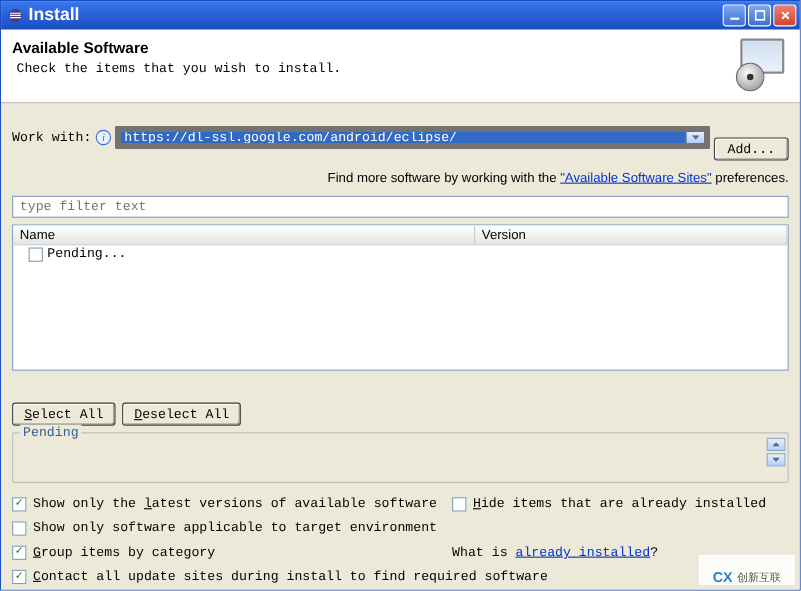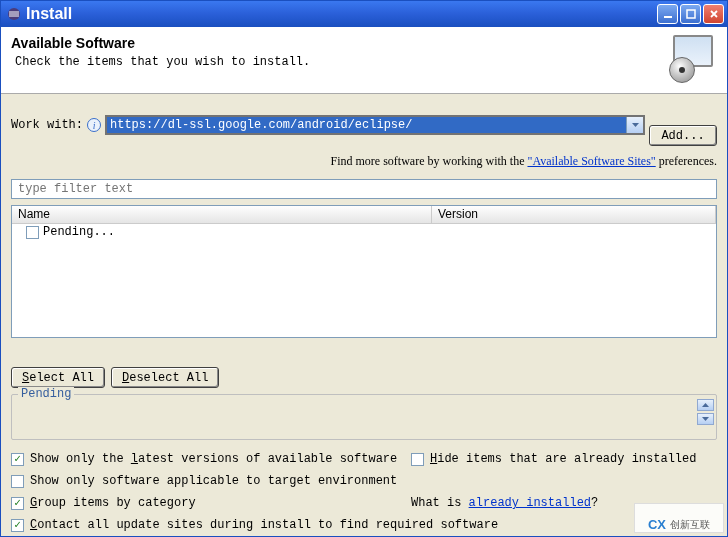--- a/index.html
+++ b/index.html
@@ -138,21 +138,21 @@
     font-family: Georgia, serif;
     font-style: italic;
     display: inline-flex;
     align-items: center;
     justify-content: center;
     background: #eaf2fb;
   }
   .combo {
     flex: 1;
     display: flex;
-    border: 2px solid #737373;
+    border: 5px solid #737373;
     background: #000000;
     height: 20px;
   }
   .combo input {
     flex: 1;
     border: none;
     outline: none;
     padding: 0 3px;
     font-family: "Courier New", monospace;
     font-size: 12px;
@@ -177,21 +177,21 @@
     border-radius: 3px;
     padding: 1px 10px;
     height: 21px;
     cursor: pointer;
     box-shadow: inset 1px 1px 0 #fff, inset -1px -1px 0 #888;
     margin-top: 21px;
   }
   .btn.add { min-width: 68px; }
   .hint {
     text-align: right;
-    font-family: Liberation Serif, serif;
+    font-family: Liberation Sans, sans-serif;
     font-size: 12px;
     margin: 2px 0 10px 0;
   }
   .hint a { color: #0033cc; text-decoration: underline; }
 
   .filter-input {
     border: 1px solid #7f9db9;
     background: white;
     height: 20px;
     padding: 0 4px;

